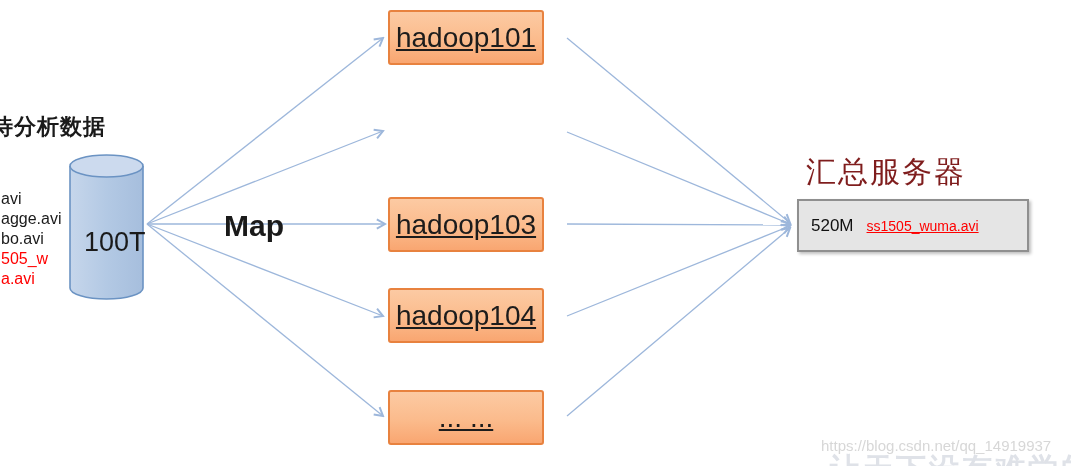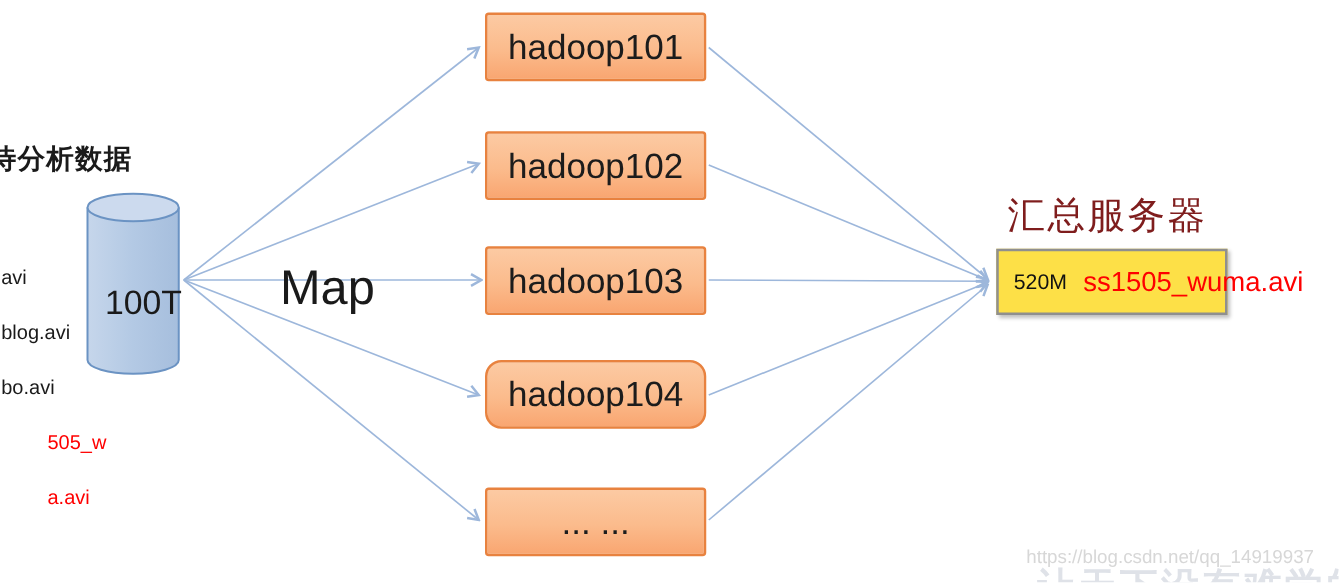--- a/index.html
+++ b/index.html
@@ -7,48 +7,48 @@
     position:relative;width:1071px;height:466px;overflow:hidden;
     background:#ffffff;
     font-family:"Liberation Sans", sans-serif;
   }
   #arrow-layer{position:absolute;left:0;top:0;z-index:1;}
   .txt{position:absolute;z-index:3;white-space:nowrap;color:#1a1a1a;}
 
   
   .source-title{left:-9px;top:112px;font-size:22px;font-weight:bold;letter-spacing:1px;}
   .file-list{left:1px;top:189px;font-size:16px;line-height:20px;z-index:3;position:absolute;}
-  .file-line{color:#1a1a1a;margin-top:24px;}
-  .file-line.red{color:#ff0000;padding-left:37px;}
+  .file-line{color:#1a1a1a;}
+  .file-line.red{color:#ff0000;}
   .cyl-label{left:84px;top:227px;width:73px;text-align:left;font-size:27px;}
 
   
-  .map-label{left:224px;top:209px;font-size:39px;font-weight:normal;}
+  .map-label{left:224px;top:209px;font-size:30px;font-weight:bold;}
   .reduce-label{left:615px;top:209px;font-size:30px;font-weight:bold;}
 
   
   .node{
-    position:absolute;left:388px;width:177px;height:55px;z-index:2;
+    position:absolute;left:388px;width:156px;height:55px;z-index:2;
     box-sizing:border-box;border:2px solid #e8823f;border-radius:3px;
     background:linear-gradient(180deg,#fccaa3 0%,#fbbb8c 55%,#f9a671 100%);
     display:flex;align-items:center;justify-content:center;
-    font-size:28px;color:#1c1c1c;
+    font-size:28px;color:#1c1c1c;text-decoration:underline;
   }
-  .node-1{top:10px;} .node-2{top:105px;} .node-3{top:197px;justify-content:center;} .node-4{top:288px;border-radius:13px;} .node-5{top:390px;}
+  .node-1{top:10px;} .node-2{top:105px;} .node-3{top:197px;justify-content:center;} .node-4{top:288px;} .node-5{top:390px;}
 
   
   .output-title{left:806px;top:152px;font-size:30px;letter-spacing:2px;color:#7f1d1d;}
   .output-box{
-    position:absolute;left:797px;top:199px;width:185px;height:53px;z-index:2;
-    box-sizing:border-box;background:#fde047;border:2px solid #8f8f8f;
+    position:absolute;left:797px;top:199px;width:232px;height:53px;z-index:2;
+    box-sizing:border-box;background:#e5e5e5;border:2px solid #8f8f8f;
     box-shadow:2px 2px 3px rgba(0,0,0,0.25);
     display:flex;align-items:center;padding-left:12px;gap:13px;
   }
   .output-size{font-size:17px;color:#111;}
-  .output-file{font-size:22px;color:#fe0000;}
+  .output-file{font-size:14px;color:#fe0000;text-decoration:underline;}
 
   
   .wm-url{left:821px;top:437px;font-size:15px;color:#d7d7d7;z-index:4;text-align:center;}
   .wm-calligraphy{left:830px;top:449px;font-size:30px;font-weight:bold;
     color:#dfe2e8;letter-spacing:3px;z-index:4;}
 </style>
 </head>
 <body>
 
 <div id="stage">
@@ -84,35 +84,32 @@
       <line x1="567" y1="224" x2="790" y2="225" marker-end="url(#arrowhead)"></line>
       <line x1="567" y1="316" x2="790" y2="226" marker-end="url(#arrowhead)"></line>
       <line x1="567" y1="416" x2="790" y2="228" marker-end="url(#arrowhead)"></line>
     </g>
   </svg>
 
   <div class="txt source-title">待分析数据</div>
 
   <div class="file-list">
     <div class="file-line">avi</div>
-    <div class="file-line">blog.avi</div>
+    <div class="file-line">agge.avi</div>
     <div class="file-line">bo.avi</div>
     <div class="file-line red">505_w</div>
     <div class="file-line red">a.avi</div>
   </div>
 
   <div class="txt cyl-label">100T</div>
 
   <div class="txt map-label">Map</div>
 
   <div class="node node-1">
     <span>hadoop101</span>
-  </div>
-  <div class="node node-2">
-    <span>hadoop102</span>
   </div>
   <div class="node node-3">
     <span>hadoop103</span>
   </div>
   <div class="node node-4">
     <span>hadoop104</span>
   </div>
   <div class="node node-5">
     <span>... ...</span>
   </div>

